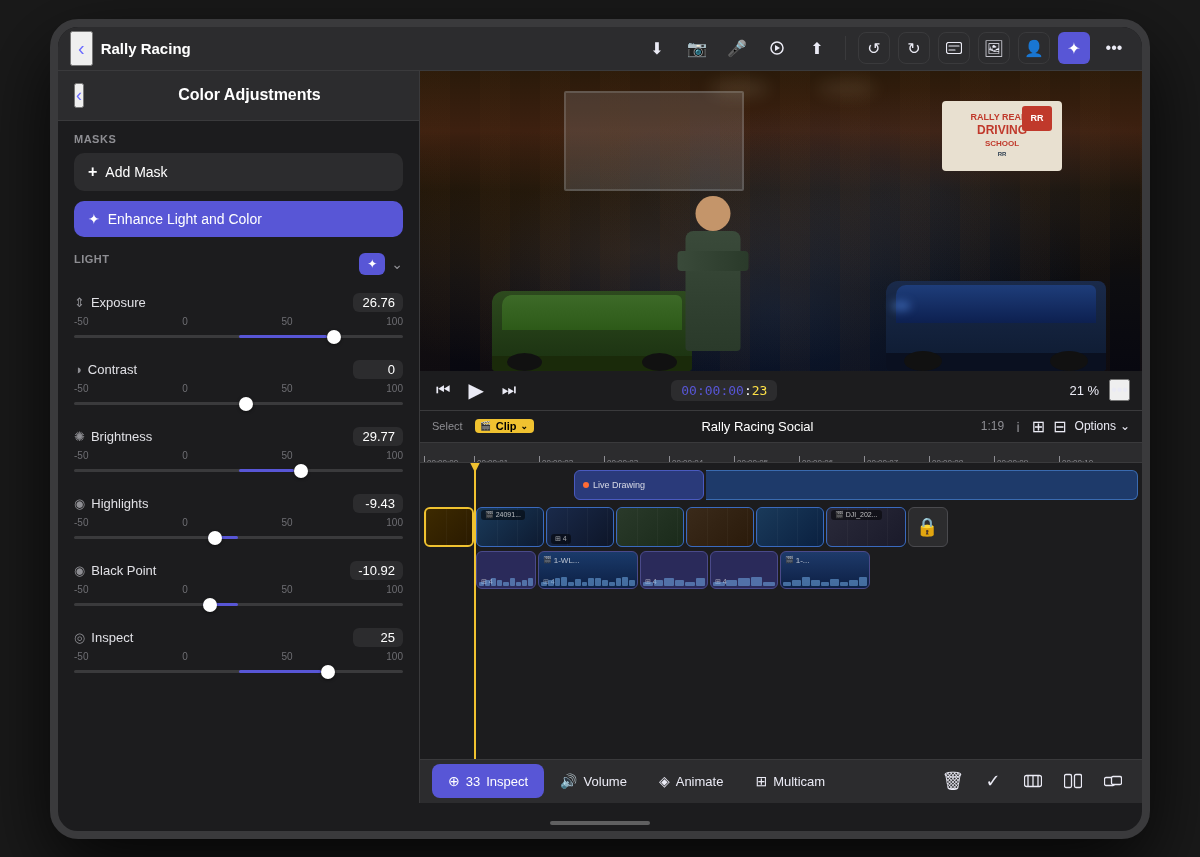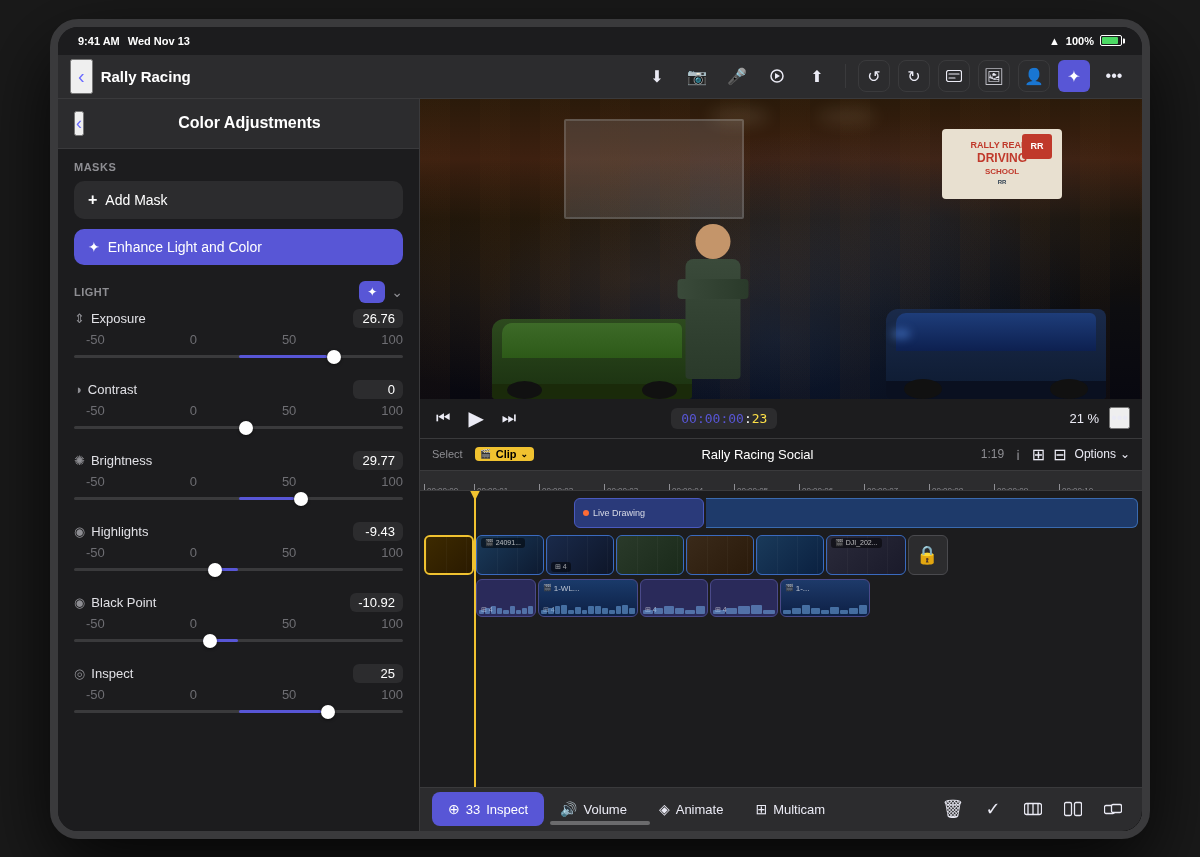--- a/index.html
+++ b/index.html
@@ -166,23 +166,23 @@
       font-size: 14px;
       font-weight: 500;
       cursor: pointer;
       width: 100%;
       margin-bottom: 16px;
     }
     .enhance-icon { font-size: 14px; }
 
     .section-header {
       display: flex;
-      align-items: center;
+      align-items: flex-start;
       justify-content: space-between;
-      margin-bottom: 6px;
+      margin-bottom: 18px;
     }
     .section-header-label {
       color: #8e8e93;
       font-size: 11px;
       font-weight: 600;
       letter-spacing: 0.5px;
       text-transform: uppercase;
     }
     .section-header-controls {
       display: flex;
@@ -235,24 +235,23 @@
     }
     .slider-track {
       position: relative;
       height: 18px;
       display: flex;
       align-items: center;
     }
     .slider-labels {
       display: flex;
       justify-content: space-between;
-      font-size: 13px;
+      font-size: 10px;
       color: #6e6e73;
       margin-bottom: 1px;
-      margin-left: 12px;
     }
     .slider-bg {
       width: 100%;
       height: 3px;
       background: #3a3a3c;
       border-radius: 2px;
       position: relative;
     }
     .slider-fill {
       position: absolute;
@@ -670,33 +669,20 @@
       height: 60%;
     }
     .track-secondary .waveform-sm .wb:nth-child(odd) { height: 40%; }
     .track-secondary .waveform-sm .wb:nth-child(3n) { height: 80%; }
   </style>
 </head>
 <body>
 
 <div class="ipad-frame">
 
-  <div class="status-bar">
-    <div class="status-left">
-      <span>9:41 AM</span>
-      <span>Wed Nov 13</span>
-    </div>
-    <div class="status-right">
-      <span>▲</span>
-      <span>100%</span>
-      <div class="battery">
-        <div class="battery-fill"></div>
-      </div>
-    </div>
-  </div>
 
   <div class="toolbar">
     <button class="toolbar-back">‹</button>
     <span class="toolbar-title">Rally Racing</span>
     <div class="toolbar-icons">
       <div class="toolbar-icon">⬇</div>
       <div class="toolbar-icon">📷</div>
       <div class="toolbar-icon">🎤</div>
       <div class="toolbar-icon">
         <svg width="16" height="16" viewBox="0 0 16 16" fill="none">

